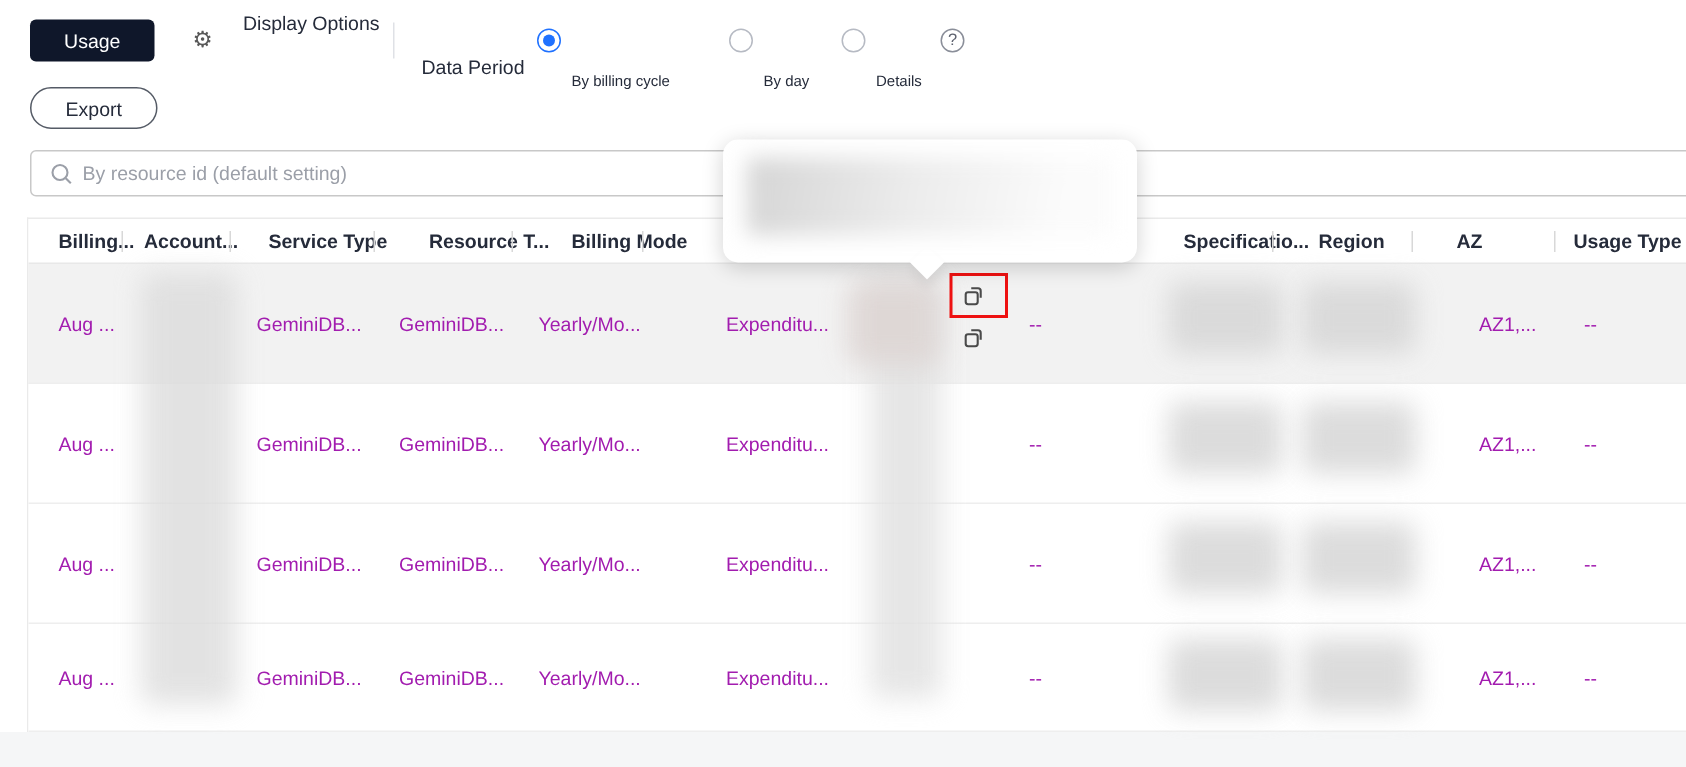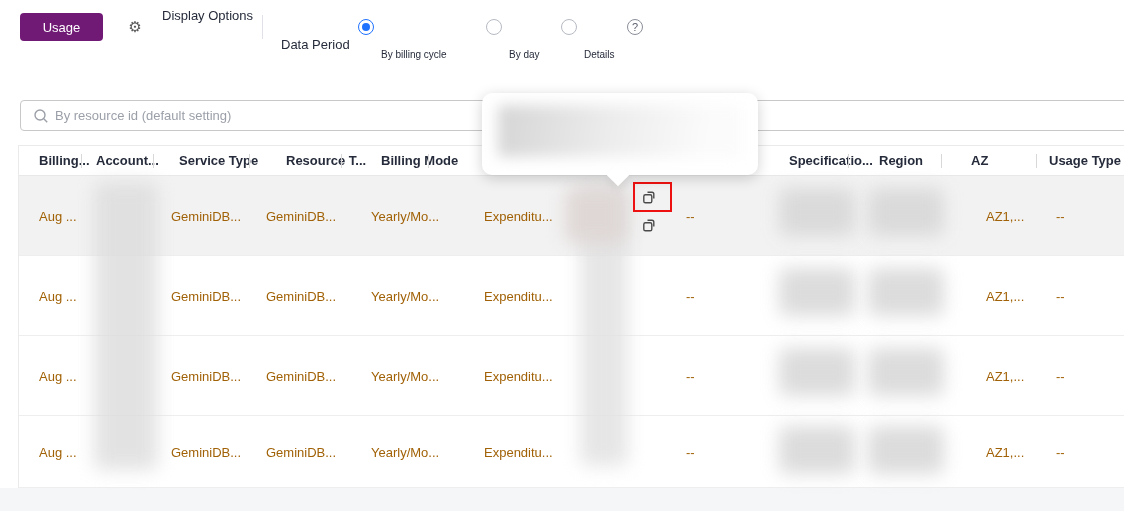--- a/index.html
+++ b/index.html
@@ -2,21 +2,21 @@
 <html><head>
 <meta charset="utf-8">
 <style>
   * { margin:0; padding:0; box-sizing:border-box; }
   html,body { background:#fff; }
   body { font-family:"Liberation Sans", sans-serif; color:#252b3a; }
   #screen { position:relative; width:1124px; height:511px; background:#fff; overflow:hidden; }
 
   
   .btn-primary { position:absolute; left:20px; top:13px; width:83px; height:28px;
-    background:#701a75; color:#fff; border:none; border-radius:4px; font-size:13px;
+    background:#0f172a; color:#fff; border:none; border-radius:4px; font-size:13px;
     font-family:"Liberation Sans", sans-serif; cursor:pointer; }
   .gear { position:absolute; left:127px; top:19px; width:16px; height:16px; font-size:15px;
     line-height:16px; color:#595959; text-align:center; }
   .lbl-display { position:absolute; left:150px; top:8px; font-size:13px;margin-left:12px; }
   .vdivider { position:absolute; left:262px; top:15px; width:1px; height:24px; background:#dfe1e6; }
   .lbl-period { position:absolute; left:281px; top:20px; font-size:13px;margin-top:17px; }
 
   .radio { position:absolute; top:19px; width:16px; height:16px; border-radius:50%;
     border:1px solid #b6bac3; background:#fff; cursor:pointer; }
   .radio.selected { border:1px solid #1f71ff; }
@@ -46,23 +46,23 @@
 
   
   .table { position:absolute; left:18px; top:145px; width:1106px; height:343px;
     border-top:1px solid #eaeaea; border-left:1px solid #eaeaea; }
   .thead { position:relative; height:30px; background:#fff; border-bottom:1px solid #e8e8e8; }
   .th { position:absolute; top:7px; font-size:13px; font-weight:bold; color:#252b3a; white-space:nowrap; }
   .hsep { position:absolute; top:8px; width:1px; height:14px; background:#d8d8d8; }
   .trow { position:relative; height:80px; border-bottom:1px solid #eeeeee; background:#fff; }
   .trow.hovered { background:#f2f2f2; }
   .trow:last-child { height:72px; }
-  .td { position:absolute; top:50%; transform:translateY(-50%); font-size:13px; color:#a16207; white-space:nowrap; }
+  .td { position:absolute; top:50%; transform:translateY(-50%); font-size:13px; color:#a21caf; white-space:nowrap; }
   .c-billing { left:20px; } .c-service { left:152px; } .c-resource { left:247px; }
-  .c-mode { left:352px; } .c-billtype { left:465px; } .c-tag { left:667px; }
+  .c-mode { left:340px; } .c-billtype { left:465px; } .c-tag { left:667px; }
   .c-az { left:967px; } .c-usage { left:1037px; }
 
   .bottom-strip { position:absolute; left:0; top:488px; width:1124px; height:23px; background:#f5f6f7; }
 
   
   .blur { position:absolute; filter:blur(9px); border-radius:8px; }
   .blur-account  { left:94px;  top:182px; width:64px; height:288px; background:#dcdcdc; opacity:.8; }
   .blur-resource { left:580px; top:186px; width:48px; height:280px; background:#e2e2e2; opacity:.85; }
   .blur-res-row1 { left:565px; top:187px; width:62px; height:56px; background:#ded6d4; opacity:.9; }
   .blur-spec   { left:779px; width:76px; height:48px; background:#d6d6d6; opacity:.85; }
@@ -95,20 +95,21 @@
   <span class="lbl-period">Data Period</span>
 
   <span id="radio0" class="radio selected"></span>
   <span id="rlbl0" class="radio-lbl">By billing cycle</span>
   <span id="radio1" class="radio"></span>
   <span id="rlbl1" class="radio-lbl">By day</span>
   <span id="radio2" class="radio"></span>
   <span id="rlbl2" class="radio-lbl">Details</span>
   <span class="help">?</span>
 
+  <button id="btn-export" class="btn-pill">Export</button>
 
   <div class="search-box">
     <svg class="search-icon" viewBox="0 0 16 16">
       <circle cx="7" cy="7" r="5" fill="none" stroke="#9b9fa8" stroke-width="1.4"></circle>
       <line x1="10.8" y1="10.8" x2="14.2" y2="14.2" stroke="#9b9fa8" stroke-width="1.4"></line>
     </svg>
     <input class="search-input" type="text" placeholder="By resource id (default setting)" style="">
   </div>
 
   <div class="table">

